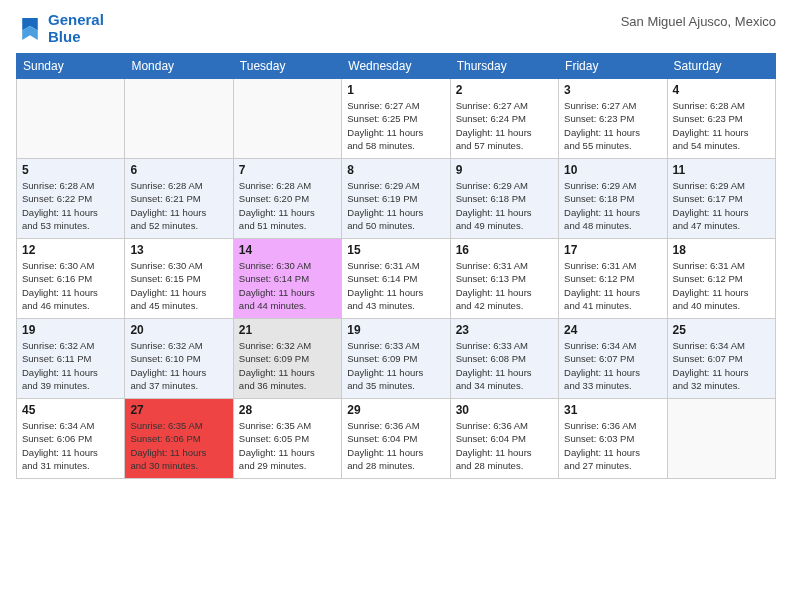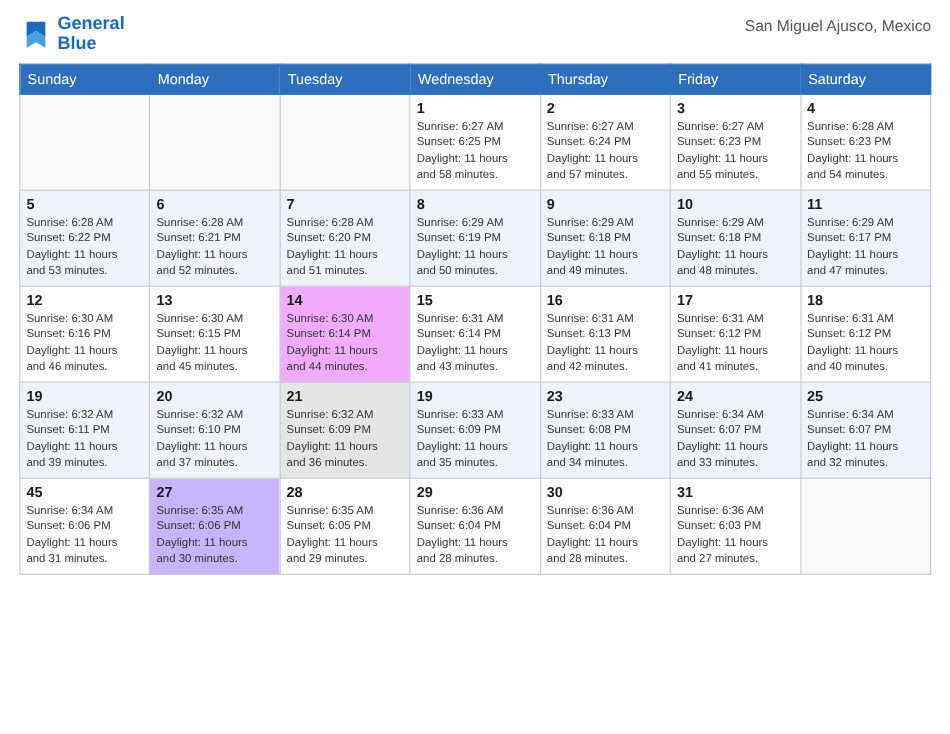--- a/index.html
+++ b/index.html
@@ -311,21 +311,21 @@
           </td>
         </tr>
         <tr>
           <td style="background: rgb(255, 255, 255);">
             <div class="day-number">45</div>
             <div class="day-info" style="white-space: pre-line;">Sunrise: 6:34 AM
 Sunset: 6:06 PM
 Daylight: 11 hours
 and 31 minutes.</div>
           </td>
-          <td style="background: #c4b5fd;">
+          <td style="background: #ef4444;">
             <div class="day-number">27</div>
             <div class="day-info" style="white-space: pre-line;">Sunrise: 6:35 AM
 Sunset: 6:06 PM
 Daylight: 11 hours
 and 30 minutes.</div>
           </td>
           <td style="background: rgb(255, 255, 255);">
             <div class="day-number">28</div>
             <div class="day-info" style="white-space: pre-line;">Sunrise: 6:35 AM
 Sunset: 6:05 PM

